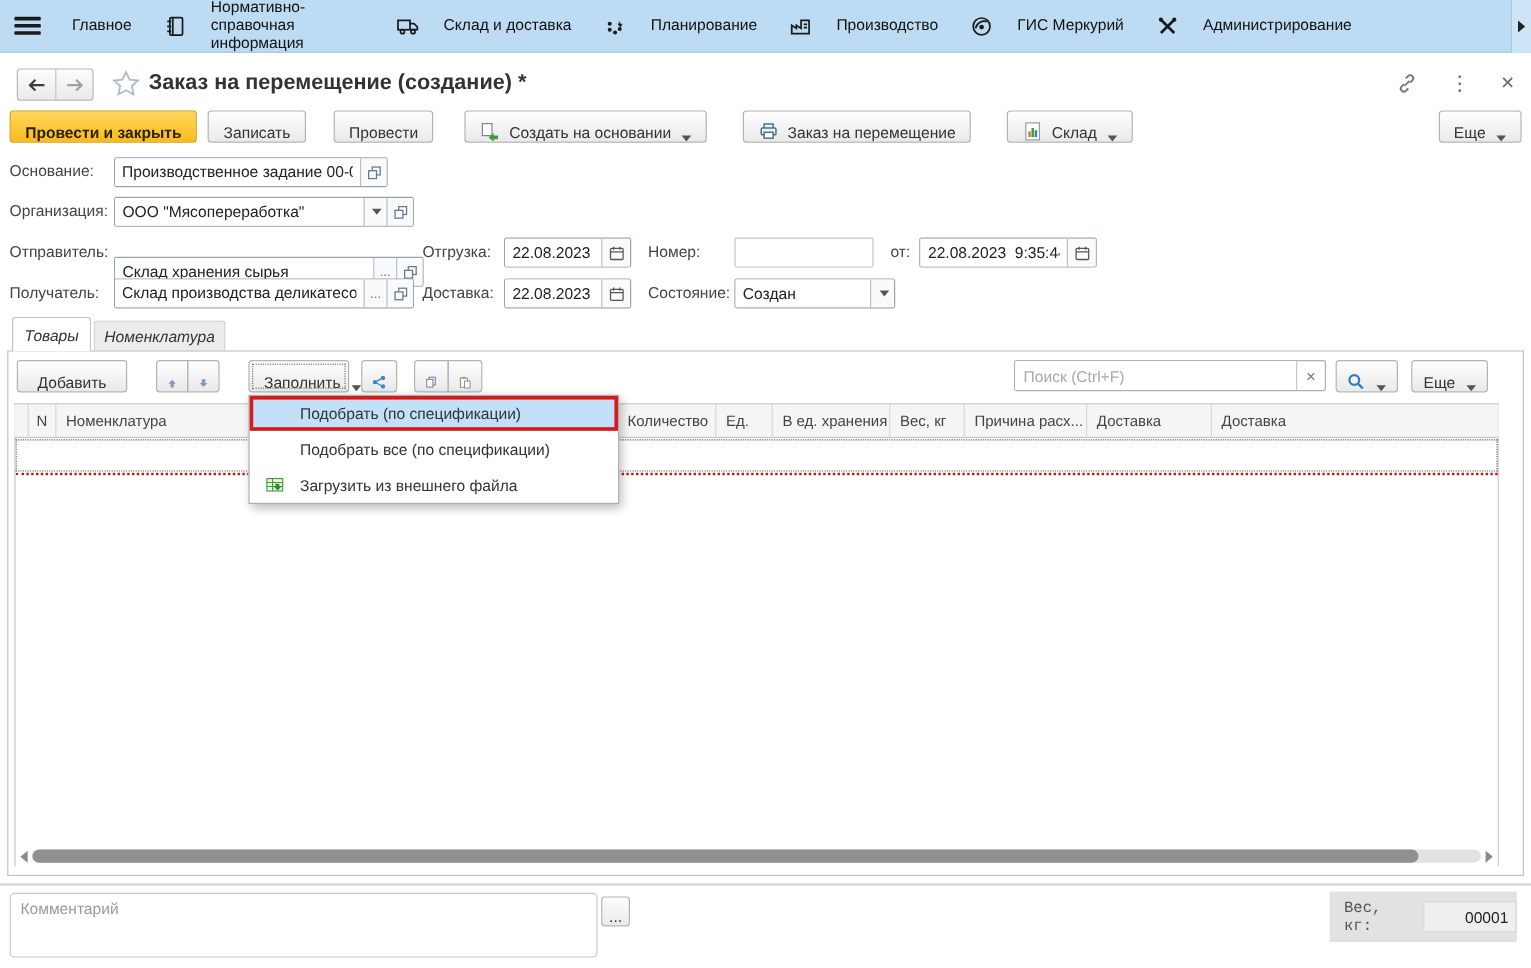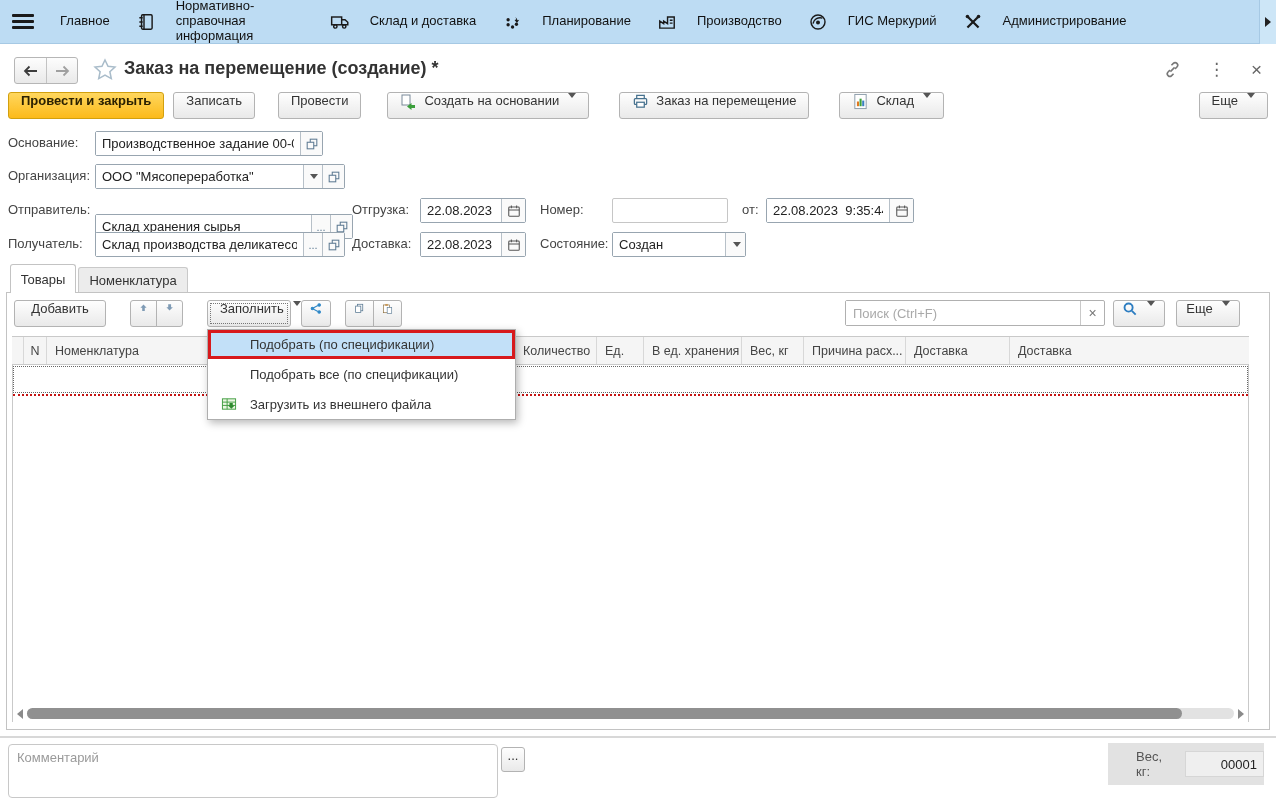--- a/index.html
+++ b/index.html
@@ -25,37 +25,37 @@
   
   .navgroup { left:14px; top:57px; display:flex; border:1px solid #b6b6b6; border-radius:3px; overflow:hidden; background:linear-gradient(#fdfdfd,#e9e9e9); }
   .navbtn { width:31px; height:25px; display:flex; align-items:center; justify-content:center; }
   .navbtn + .navbtn { border-left:1px solid #c3c3c3; }
   .page-title { left:124px; top:58px; font-size:18px; font-weight:bold; color:#333; }
   .title-icons { right:14px; top:60px; display:flex; gap:26px; align-items:center; color:#666; }
   .kebab { font-size:17px; color:#666; line-height:1; }
   .xclose { font-size:19px; color:#666; line-height:1; }
 
   
-  .btn { display:inline-flex; align-items:flex-start; gap:7px; height:27px; padding:0 12px;
+  .btn { display:inline-flex; align-items:flex-end; gap:7px; height:27px; padding:0 12px;
          background:linear-gradient(#fefefe,#e9e9e9); border:1px solid #b3b3b3; border-radius:3px;
          font-size:13px; color:#333; cursor:pointer; white-space:nowrap; }
   .btn-yellow { background:linear-gradient(#ffd75e,#fcba1a); border-color:#d2a00e; font-weight:bold; color:#2b2100; }
   .caret { width:0; height:0; border-left:4px solid transparent; border-right:4px solid transparent; border-top:5px solid #555; margin-left:2px; }
   .toolbar { left:8px; top:92px; display:flex; width:1260px; }
   .sp { flex:0 0 auto; }
 
   
   .flabel { font-size:13px; color:#444; }
   .fgroup { display:flex; align-items:stretch; border:1px solid #98a5b0; background:#fff; height:25px; border-radius:2px; }
   .fgroup input { border:none; outline:none; font-size:13px; color:#222; padding:0 6px; min-width:0; width:100%; font-family:inherit; }
   .fg-btn { flex:0 0 auto; display:flex; align-items:center; justify-content:center; border-left:1px solid #b7c0c8; background:#fafafa; cursor:pointer; color:#5e7b93; font-size:11px; }
   .plain-input { border:1px solid #c6c6c6; border-radius:2px; height:25px; font-size:13px; padding:0 6px; color:#222; outline:none; font-family:inherit; }
 
   
-  .tab { position:absolute; display:flex; align-items:center; justify-content:center; font-size:13px; color:#333; cursor:pointer; }
+  .tab { position:absolute; display:flex; align-items:center; justify-content:center; font-size:13px; color:#333; cursor:pointer;font-style:italic; }
   .tab-active { left:10px; top:264px; width:66px; height:29px; background:#fff; border:1px solid #c3c3c3; border-bottom:none; border-radius:3px 3px 0 0; z-index:3; }
   .tab-idle { left:78px; top:267px; width:110px; height:26px; background:#ececec; border:1px solid #c9c9c9; border-bottom:none; border-radius:3px 3px 0 0; }
   .panel { left:6px; top:292px; width:1264px; height:438px; border:1px solid #c3c3c3; background:#fff; }
 
   .tb-btn { position:absolute; top:300px; }
   .joined { display:flex; }
   .joined .btn { border-radius:0; }
   .joined .btn:first-child { border-radius:3px 0 0 3px; }
   .joined .btn:last-child { border-radius:0 3px 3px 0; margin-left:-1px; }
   .btn-ico { padding:0 8px; }
@@ -81,21 +81,21 @@
   .tri-r2 { width:0;height:0;border-left:6px solid #8a8a8a;border-top:5px solid transparent;border-bottom:5px solid transparent; }
   .sc-track { flex:1; height:11px; background:#e2e2e2; border-radius:6px; position:relative; }
   .sc-thumb { position:absolute; left:0; top:0; height:11px; width:1155px; background:#909090; border-radius:6px; }
 
   
   .footer-divider { position:absolute; left:0; top:736px; width:1276px; height:2px; background:#d8d8d8; }
   .comment { position:absolute; left:8px; top:744px; width:490px; height:54px; border:1px solid #c8c8c8; border-radius:4px;
              font-size:13px; padding:5px 8px; resize:none; outline:none; color:#333; font-family:inherit;}
   .dots-btn { position:absolute; left:501px; top:747px; width:24px; height:25px; }
   .weight-panel { position:absolute; left:1108px; top:743px; width:156px; height:42px; background:#e2e2e2; display:flex; align-items:center; }
-  .weight-label { font-size:13px; color:#555; margin-left:28px; }
+  .weight-label { font-size:13px; color:#555; margin-left:12px;font-family:Liberation Mono, monospace; }
   .weight-value { margin-left:8px; width:84px; height:26px; background:#efefef; border:1px solid #d6d6d6; font-size:13px; color:#222;
                   display:flex; align-items:center; justify-content:flex-end; padding-right:6px; }
 
   
   .dropdown { position:absolute; left:207px; top:329px; width:309px; background:#fff; border:1px solid #aeaeae;
               box-shadow:2px 3px 8px rgba(0,0,0,.28); z-index:40; font-size:13px; color:#333; }
   .dd-item { height:30px; display:flex; align-items:center; padding-left:42px; cursor:pointer; position:relative; }
   .dd-hl { background:#c2e0f8; border:3px solid #d7191c; padding-left:39px; height:29px; }
   .dd-ico { position:absolute; left:13px; top:7px; width:16px; height:16px; }
 </style>

